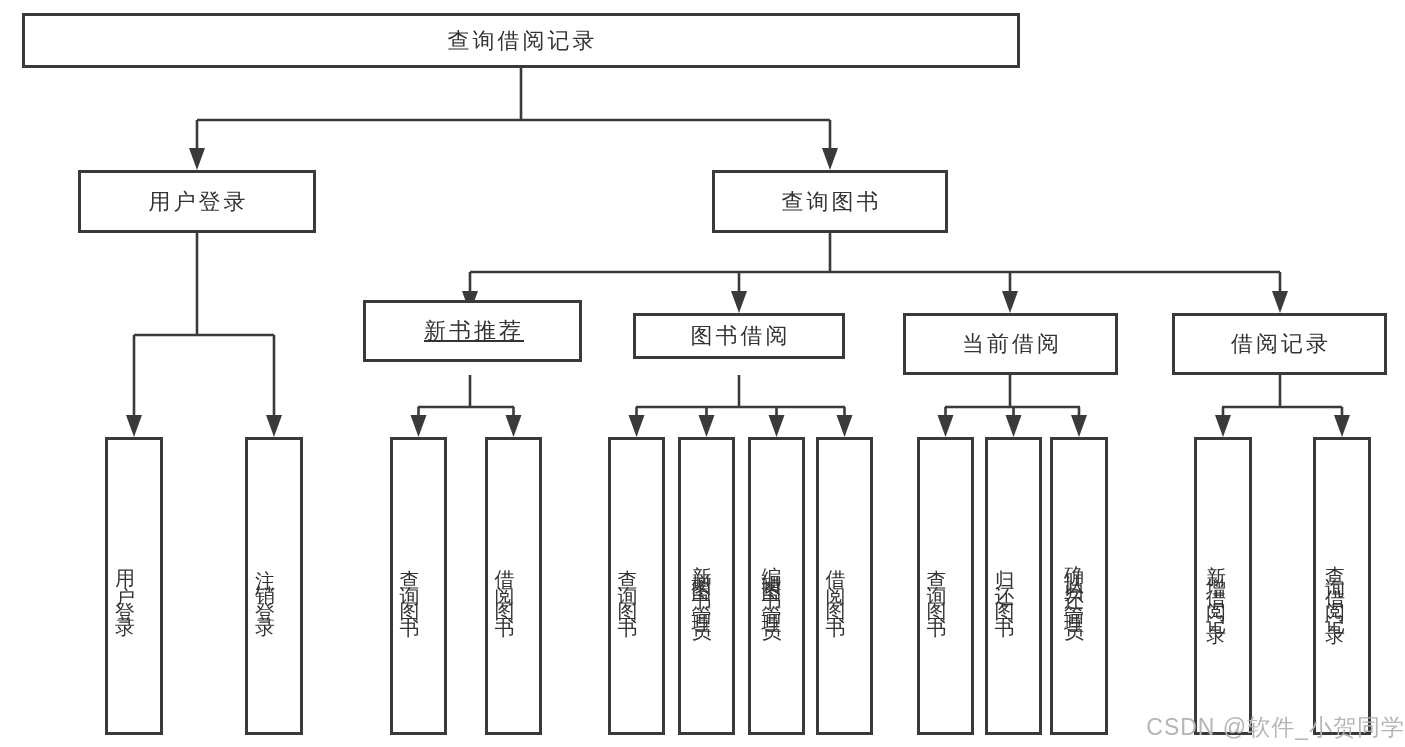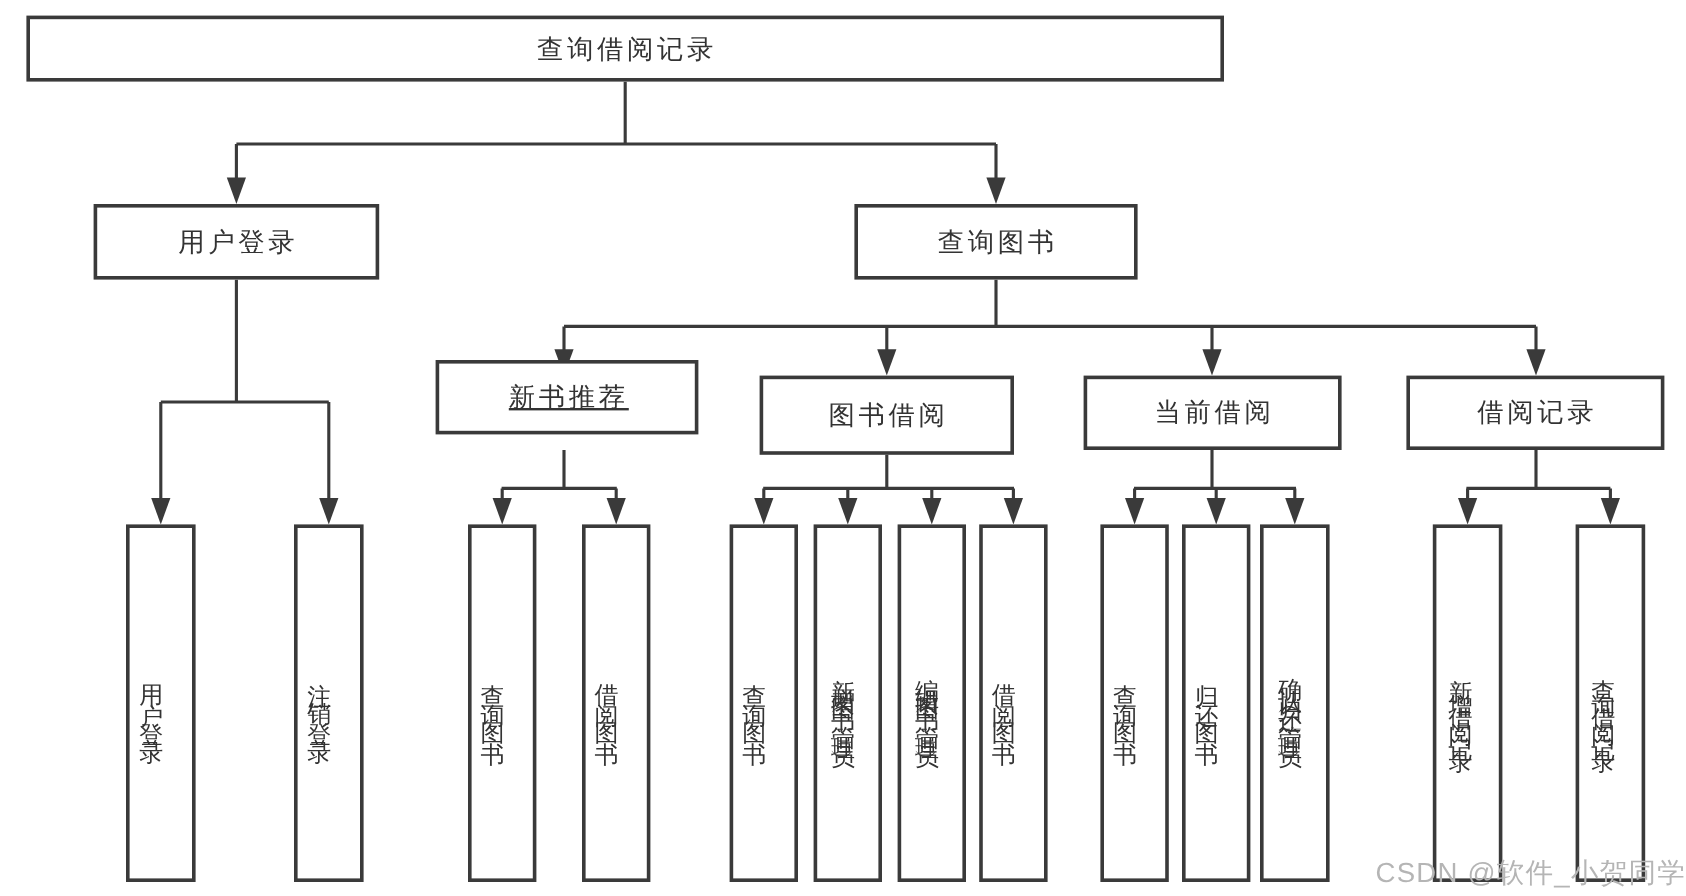--- a/index.html
+++ b/index.html
@@ -136,21 +136,21 @@
   <div class="box" style="left:78px; top:170px; width:238px; height:63px;">
     <span class="h-label">用户登录</span>
   </div>
   <div class="box" style="left:712px; top:170px; width:236px; height:63px;">
     <span class="h-label">查询图书</span>
   </div>
 
   <div class="box" style="left:363px; top:300px; width:219px; height:62px;text-decoration:underline;">
     <span class="h-label">新书推荐</span>
   </div>
-  <div class="box" style="left:633px; top:313px; width:212px; height:66px;">
+  <div class="box" style="left:633px; top:313px; width:212px; height:46px;">
     <span class="h-label">图书借阅</span>
   </div>
   <div class="box" style="left:1172px; top:313px; width:215px; height:62px;">
     <span class="h-label">借阅记录</span>
   </div>
   <div class="box" style="left:903px; top:313px; width:215px; height:62px;">
     <span class="h-label">当前借阅</span>
   </div>
 
   <div class="box" style="left:105px; top:437px; width:58px; height:298px;">

